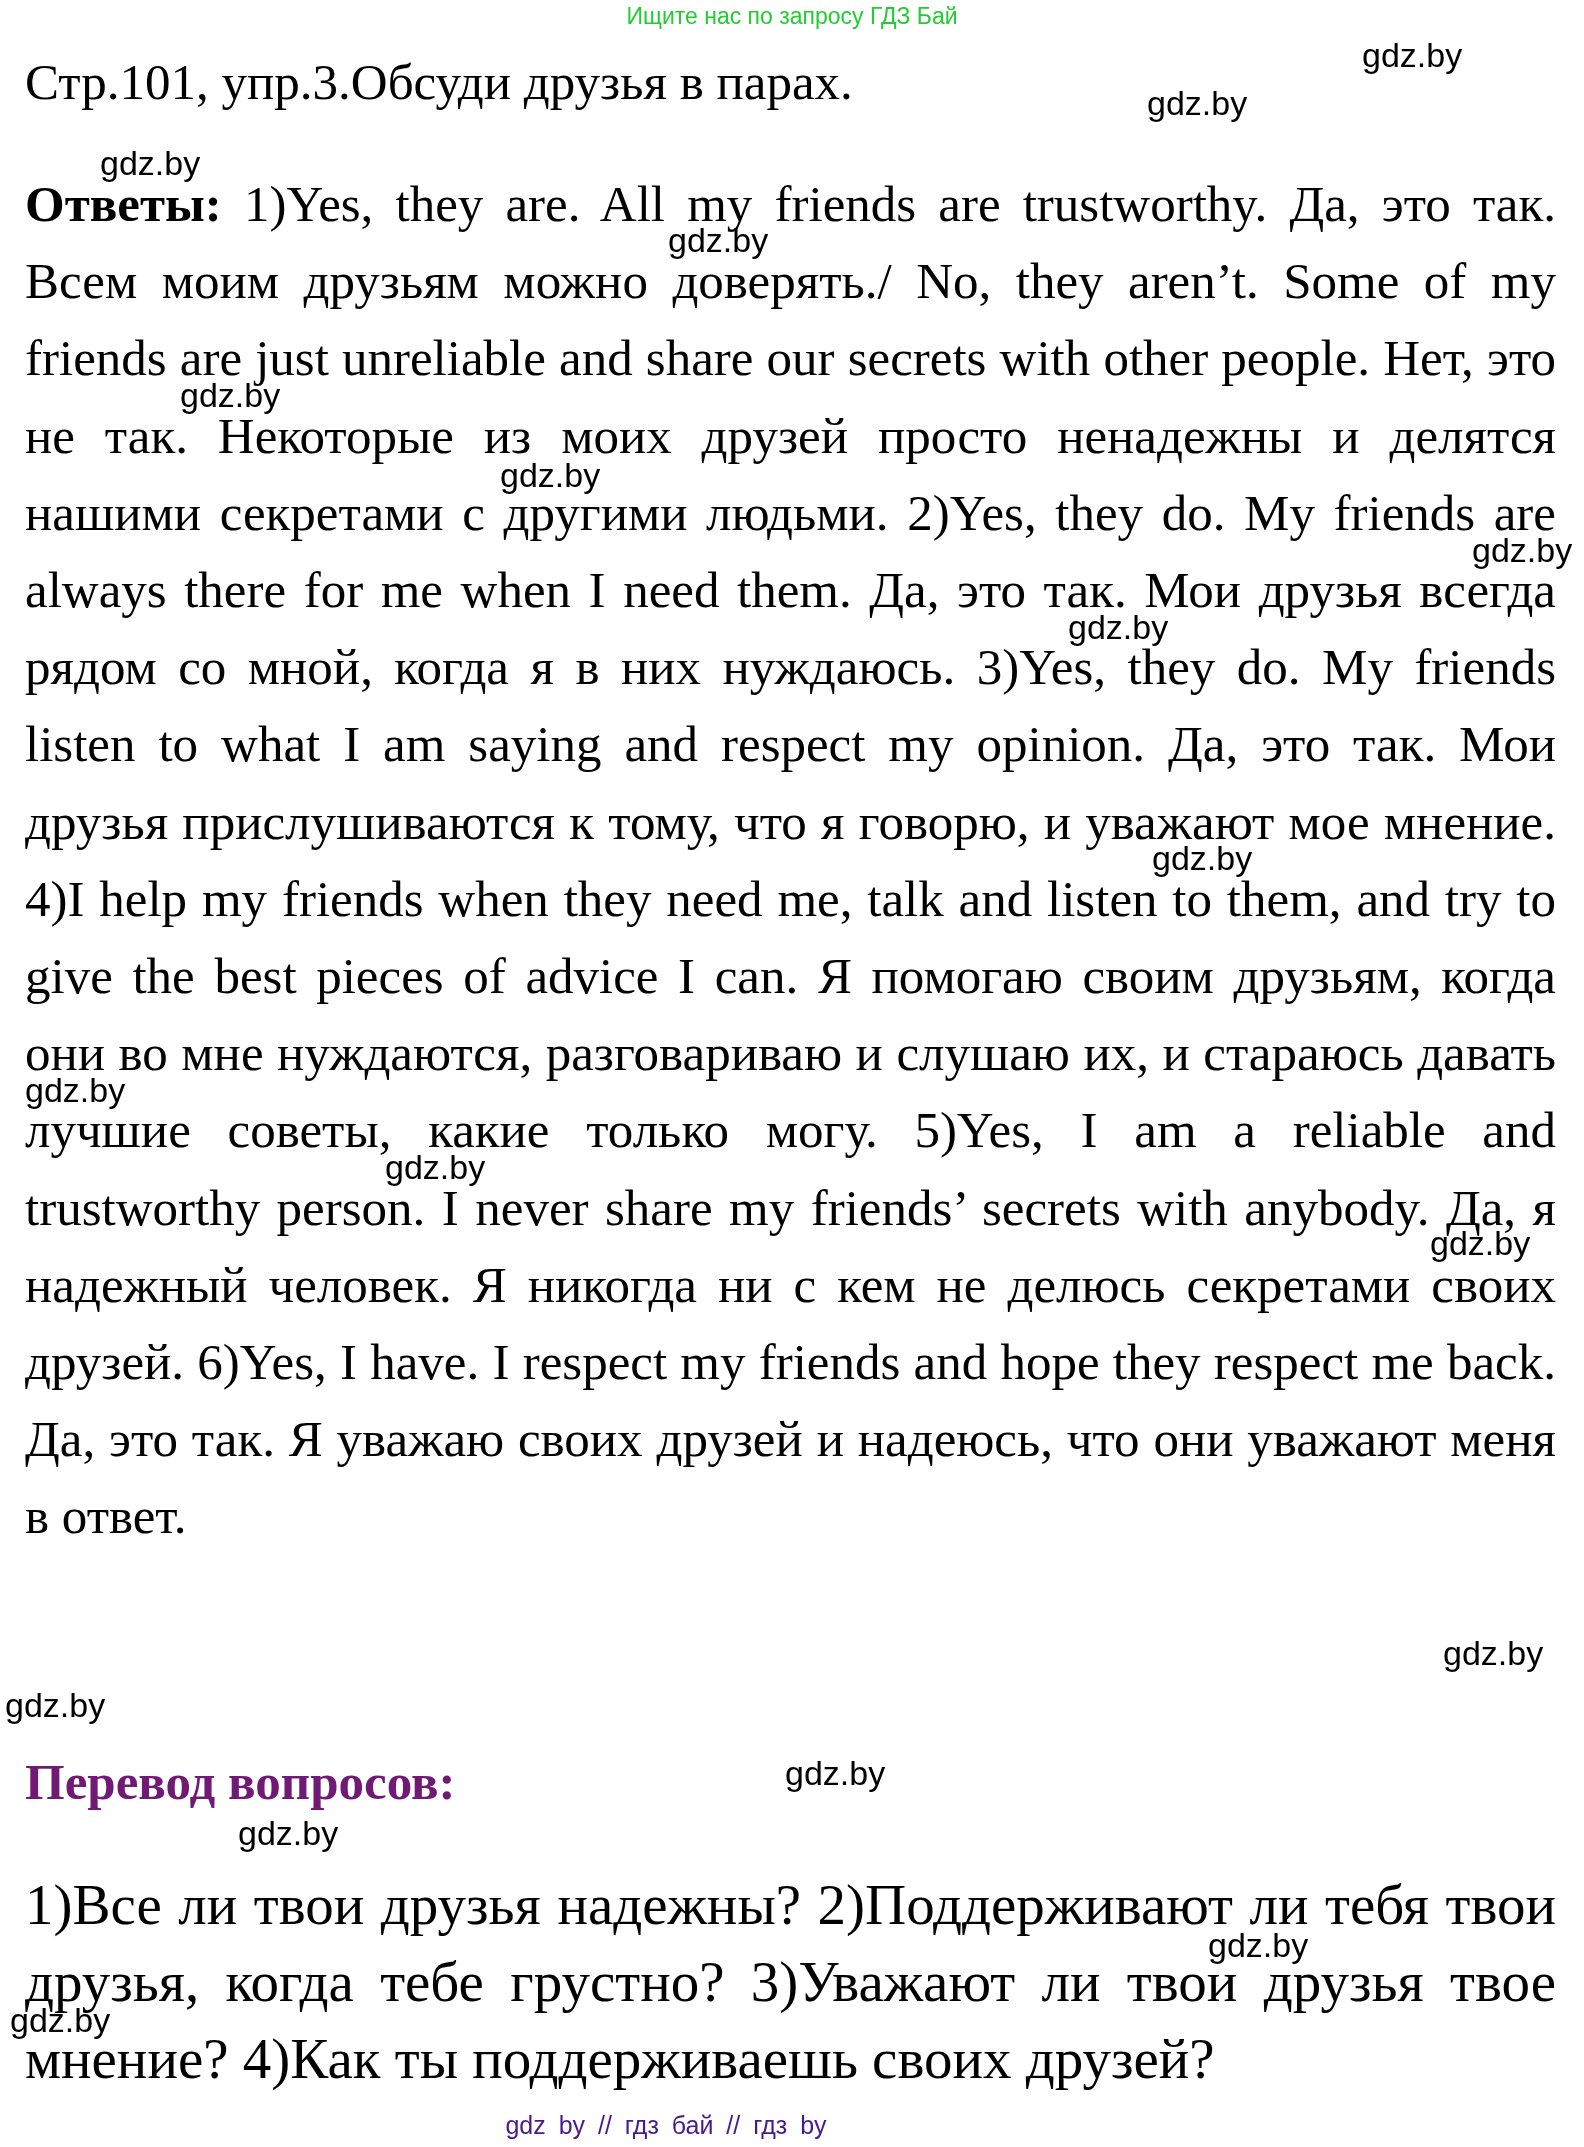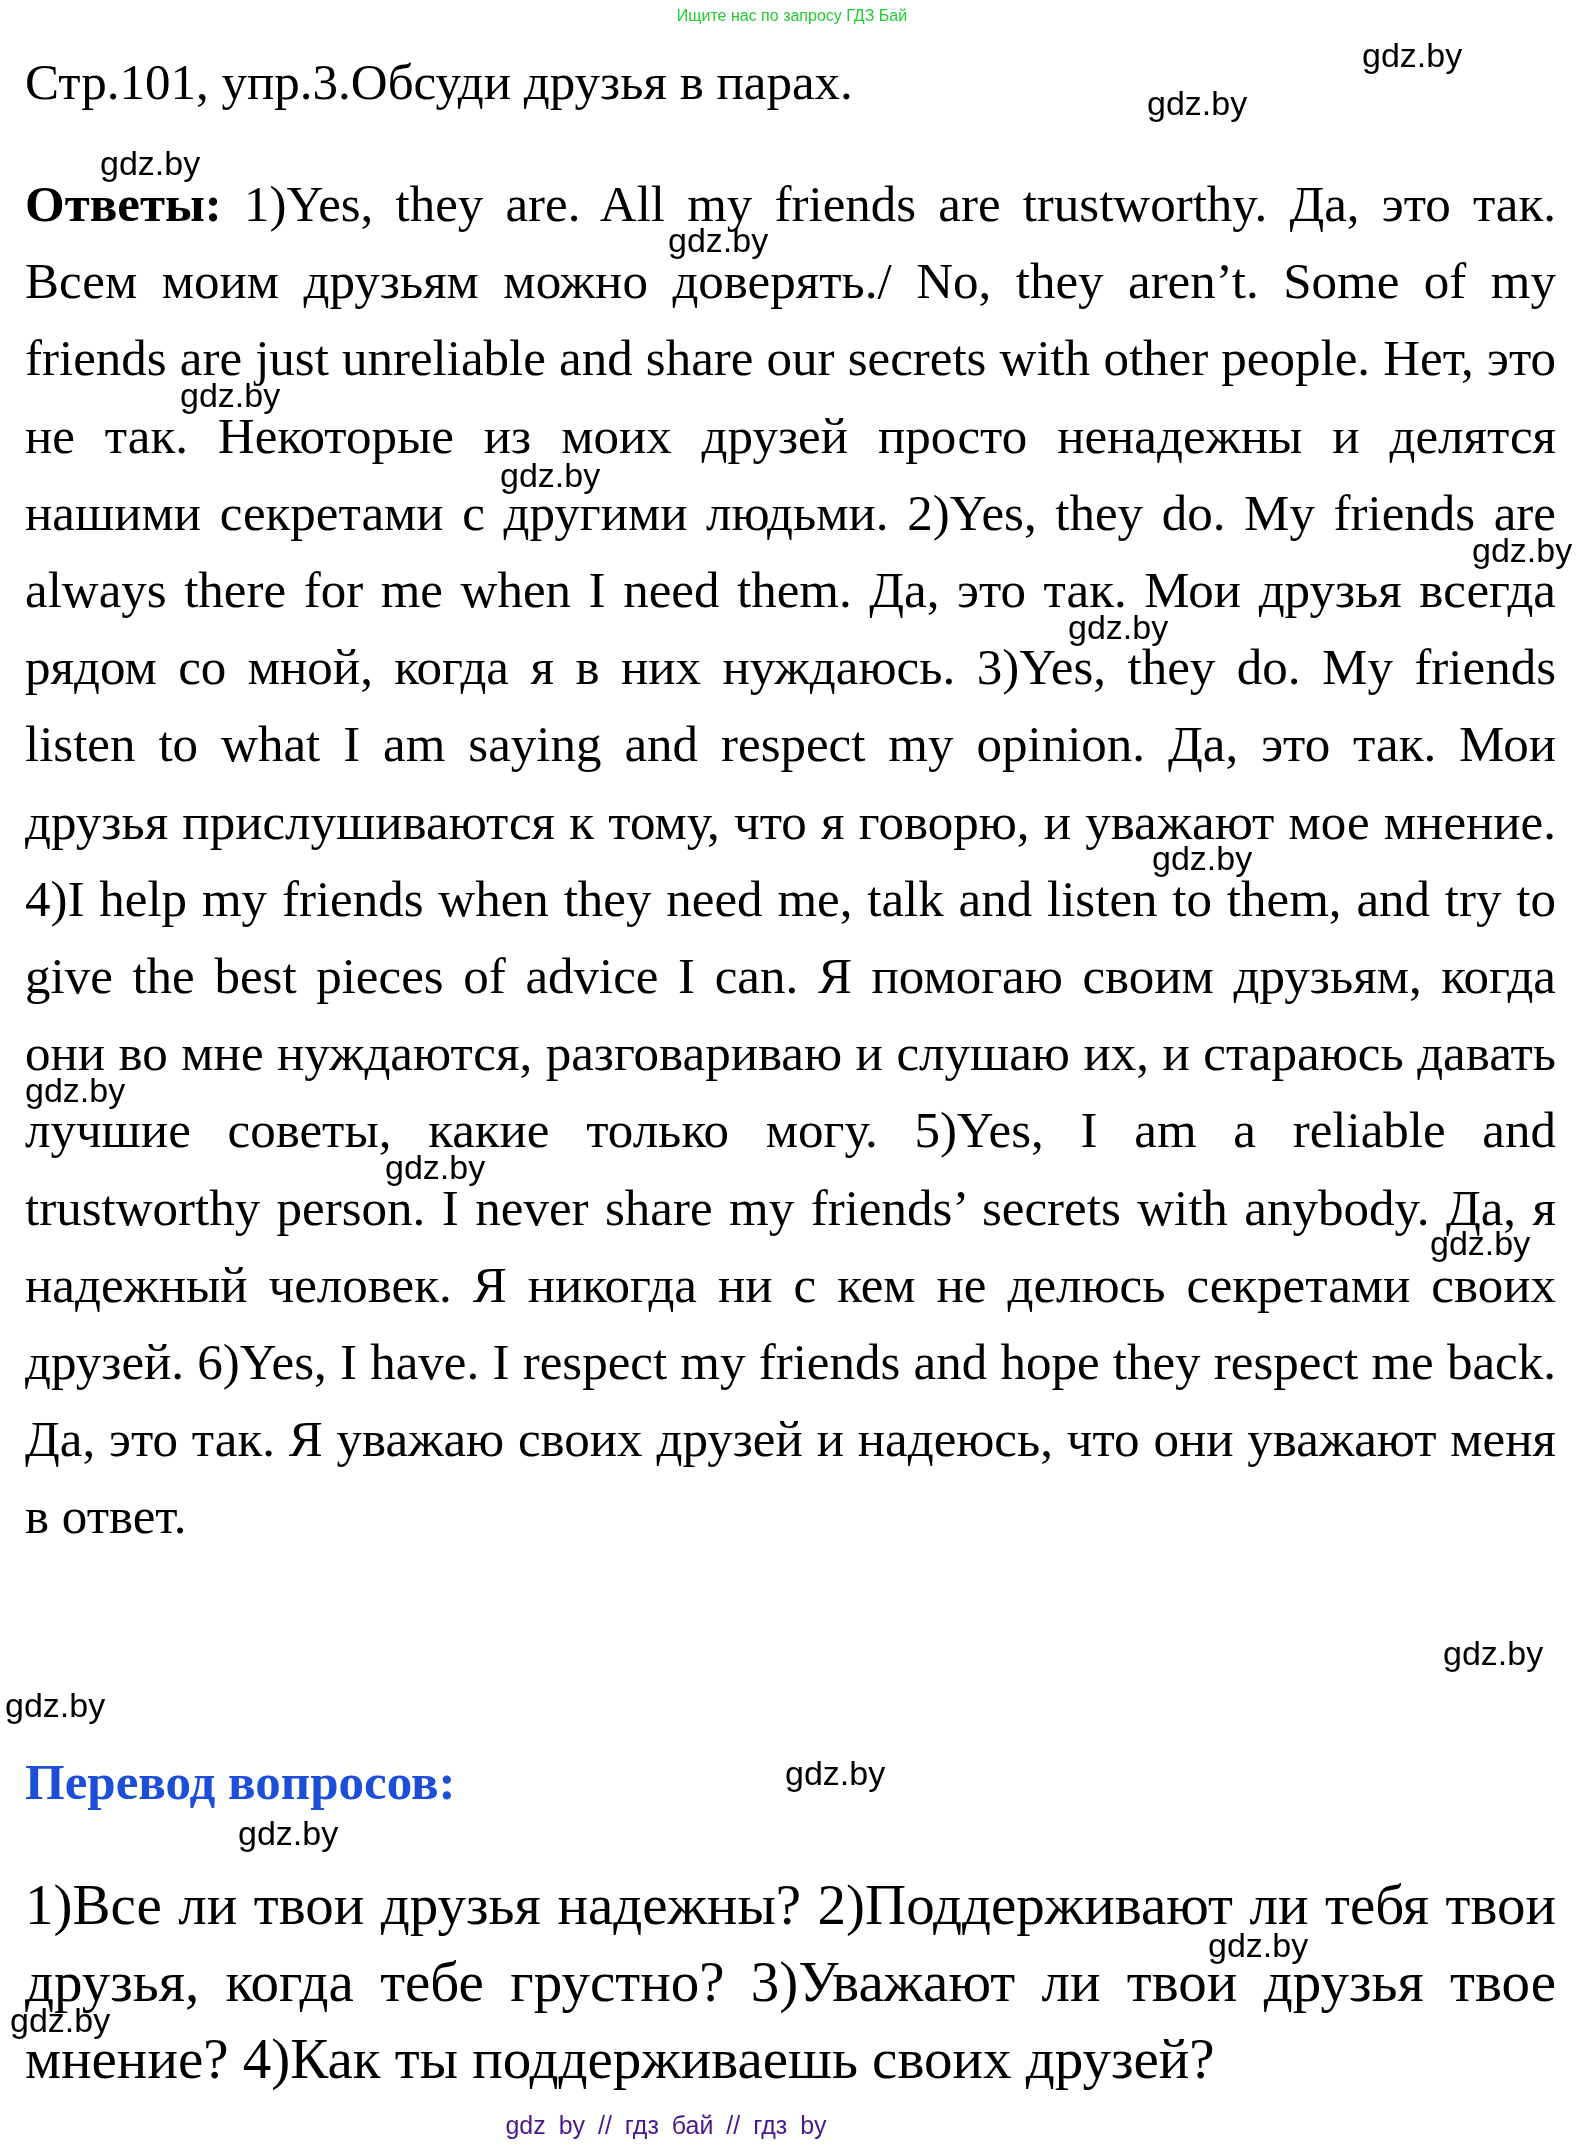--- a/index.html
+++ b/index.html
@@ -1,26 +1,26 @@
 <!DOCTYPE html>
 <html><head>
 <meta charset="utf-8">
 <style>
   html,body{margin:0;padding:0;background:#ffffff;}
   body{width:1584px;height:2147px;position:relative;overflow:hidden;}
   .topbar{position:absolute;left:0;top:0;width:1584px;text-align:center;
-    font-family:"Liberation Sans",sans-serif;font-size:16px;color:#22cc33;line-height:32px;}
+    font-family:"Liberation Sans",sans-serif;font-size:23px;color:#22cc33;line-height:32px;}
   .footer{position:absolute;left:0;top:2110px;width:1332px;text-align:center;
     font-family:"Liberation Sans",sans-serif;font-size:25px;color:#4a1a8c;line-height:30px;word-spacing:6px;}
   .title{position:absolute;left:25px;top:52px;font-family:"Liberation Serif",serif;font-size:51px;color:#000;line-height:60px;white-space:nowrap;}
   .title b{font-weight:normal;margin-top:8px;}
   .body{position:absolute;left:25px;top:166px;width:1531px;font-family:Liberation Serif, serif;
     font-size:51px;line-height:77.2px;color:#000;text-align:justify;}
   .body b{font-weight:bold;}
-  .heading{position:absolute;left:25px;top:1752px;font-family:"Liberation Serif",serif;font-size:51px;font-weight:bold;color:#1d4ed8;line-height:60px;}
+  .heading{position:absolute;left:25px;top:1752px;font-family:"Liberation Serif",serif;font-size:51px;font-weight:bold;color:#701a75;line-height:60px;}
   .questions{position:absolute;left:25px;top:1866px;width:1531px;font-family:"Liberation Serif",serif;
     font-size:57px;line-height:77px;color:#000;text-align:justify;}
   .wm{position:absolute;font-family:"Liberation Sans",sans-serif;font-size:34px;color:#000000;line-height:30px;white-space:nowrap;}
 </style>
 </head>
 <body>
 
 <div class="topbar">Ищите нас по запросу ГДЗ Бай</div>
 
 <div class="title"><b>Стр.101, упр.3.</b><span>Обсуди друзья в парах.</span></div>

